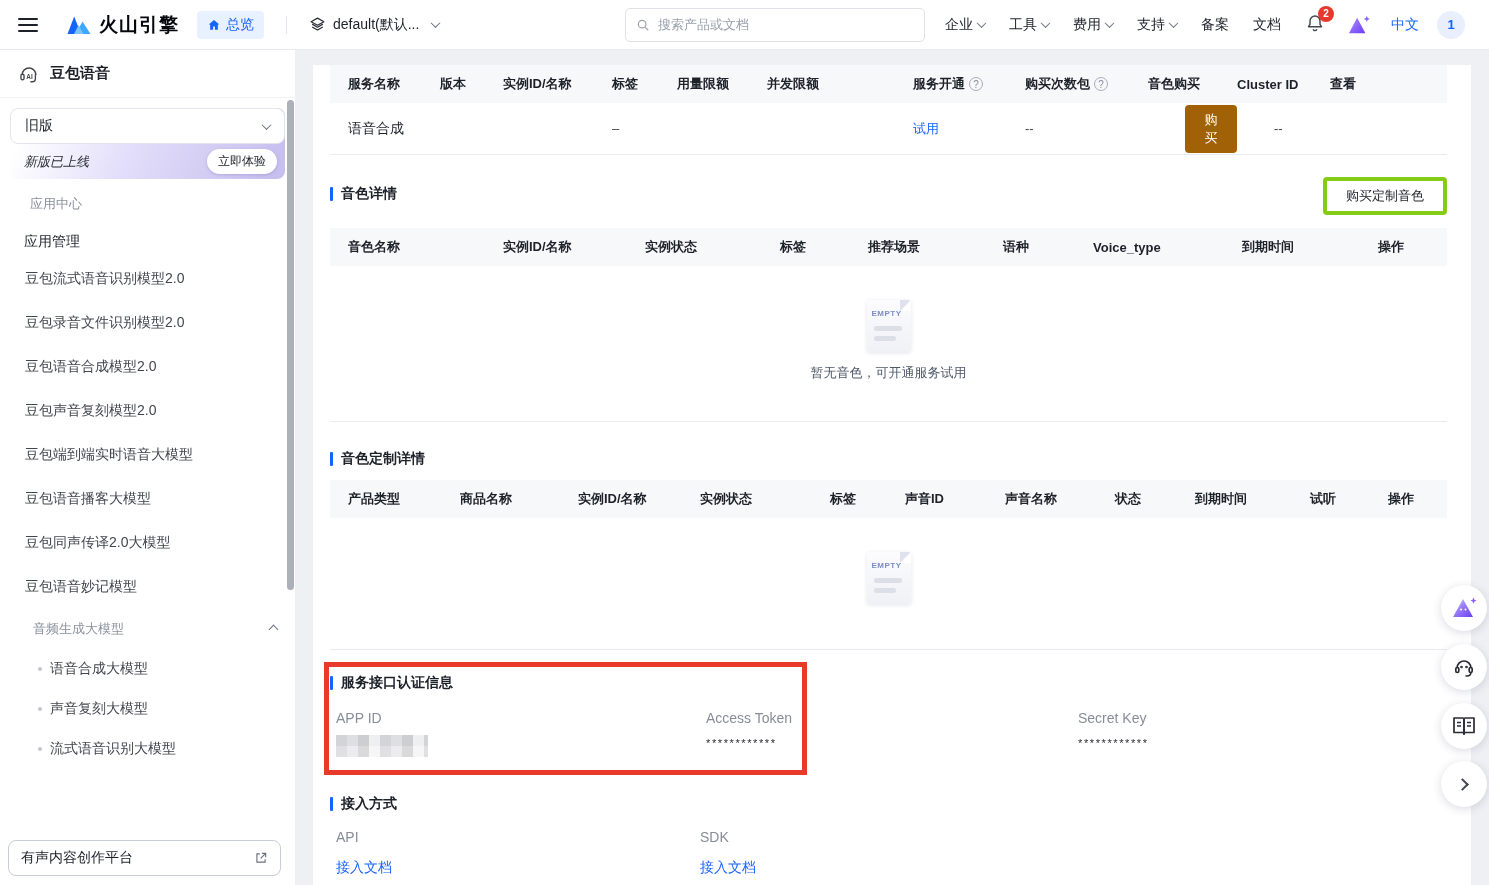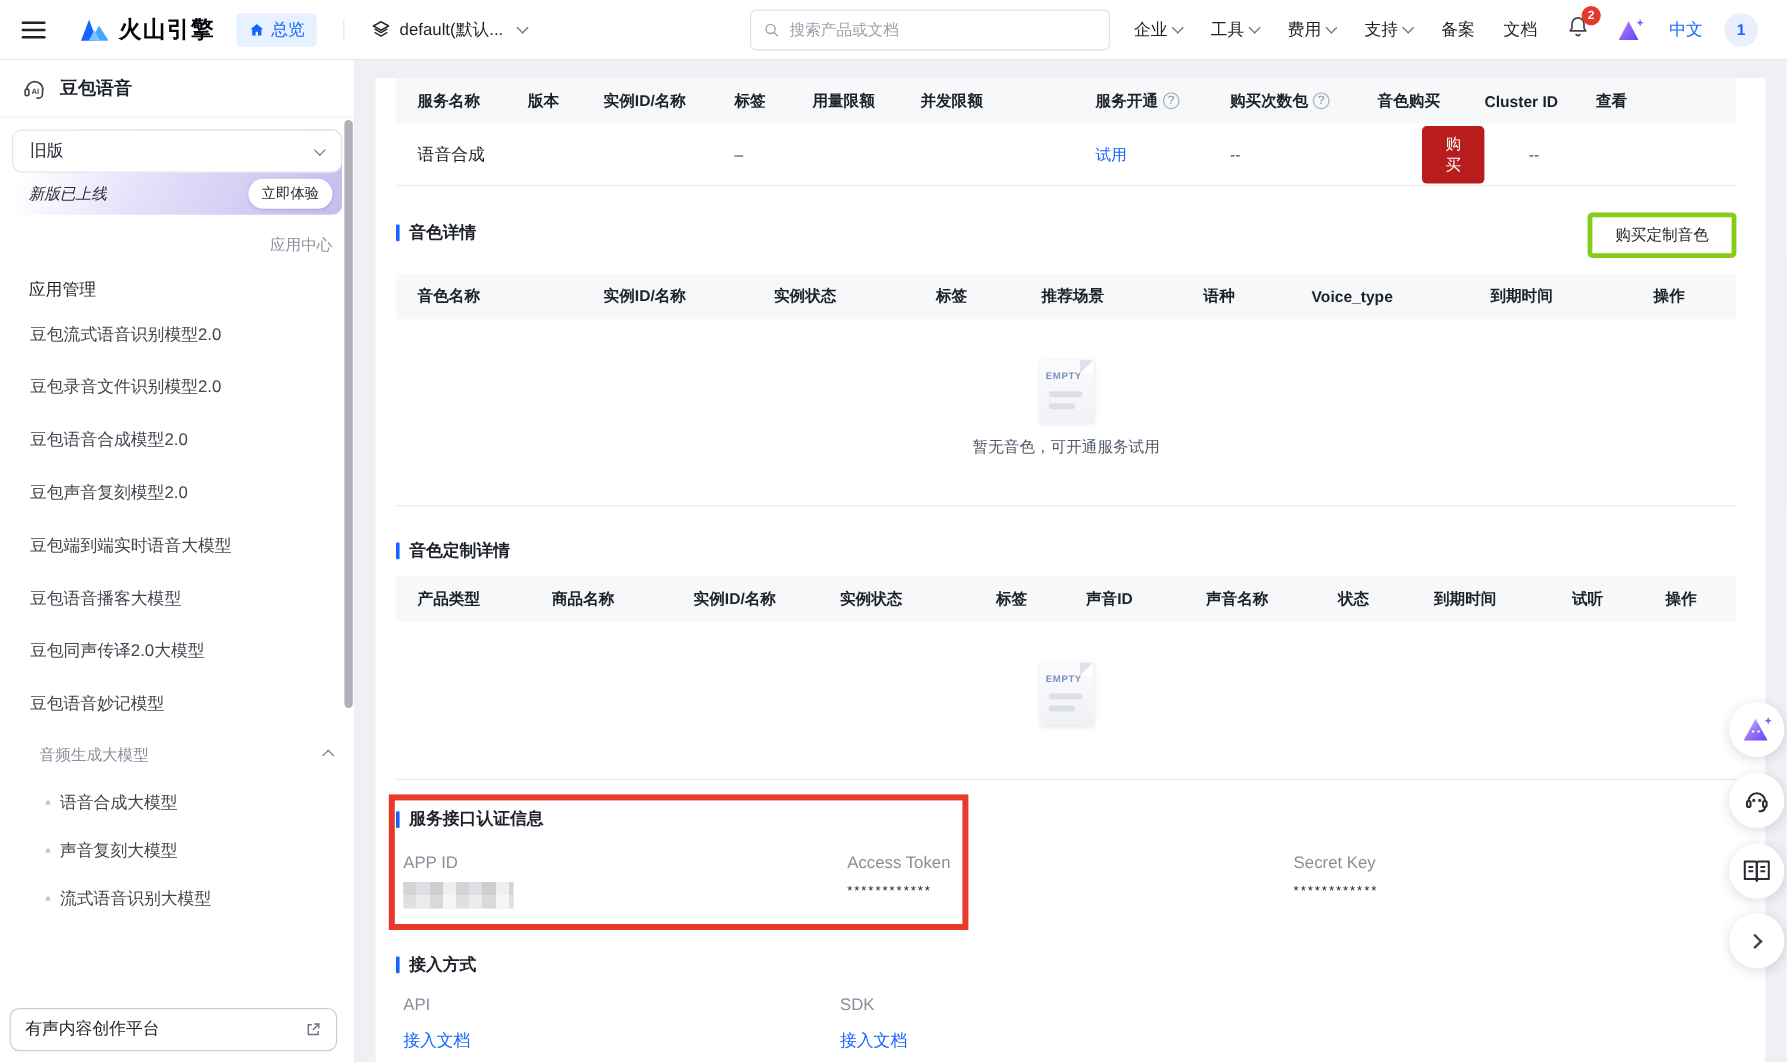--- a/index.html
+++ b/index.html
@@ -43,21 +43,21 @@
   .sb-header { height:48px; display:flex; align-items:center; gap:10px; padding:0 18px; border-bottom:1px solid #f0f1f5; }
   .sb-title { font-size:15px; font-weight:700; }
   .sb-banner { margin:10px 10px 0; border-radius:8px;
     background:linear-gradient(115deg,#ffffff 8%,#e3defa 45%,#c7c0ef 95%); }
   .sb-select { height:36px; background:#fff; border:1px solid #e3e5ec; border-radius:8px;
     display:flex; align-items:center; justify-content:space-between; padding:0 14px; font-size:14px; cursor:pointer; }
   .sb-banner-row { height:35px; display:flex; align-items:center; justify-content:space-between; padding:0 8px 0 14px; }
   .sb-banner-text { font-size:13px; font-style:italic; color:#2a2c33; }
   .try-btn { background:#fff; border-radius:14px; font-size:12px; padding:4px 11px; cursor:pointer;
     box-shadow:0 1px 3px rgba(90,70,160,.25);font-family:Liberation Serif, serif; }
-  .sb-group { font-size:13px; color:#8a909c; padding:0 18px 0 30px; display:flex; align-items:center; justify-content:flex-end; }
+  .sb-group { font-size:13px; color:#8a909c; padding:0 18px 0 30px; display:flex; align-items:center; justify-content:flex-start; }
   .sb-group.mt1 { margin-top:16px; }
   .sb-item { height:44px; display:flex; align-items:center; padding-left:25px; font-size:14px; color:#42464e; cursor:pointer; }
   .sb-subgroup { height:40px; display:flex; align-items:center; justify-content:space-between;
     padding:0 18px 0 33px; font-size:13px; color:#8a909c; cursor:pointer; }
   .sb-subitem { height:40px; display:flex; align-items:center; padding-left:38px; font-size:14px; color:#42464e; cursor:pointer; }
   .sb-subitem::before { content:""; width:4px; height:4px; border-radius:50%; background:#c2c6ce; margin-right:8px; }
   .sb-footer { position:absolute; left:8px; right:14px; bottom:9px; height:36px; background:#fff;
     border:1px solid #c9cdd6; border-radius:8px; display:flex; align-items:center; justify-content:space-between;
     padding:0 12px; font-size:14px; cursor:pointer; }
   .app-manage { height:22px; margin-top:18px; display:flex; align-items:center; padding-left:24px; font-size:14px; cursor:pointer; }
@@ -81,21 +81,21 @@
   .t1c6{width:112px}.t1c7{width:123px}.t1c8{width:89px}.t1c9{width:93px}
   
   .t2c0{width:155px}.t2c1{width:142px}.t2c2{width:135px}.t2c3{width:88px}.t2c4{width:135px}.t2c5{width:90px}
   .t2c6{width:149px}.t2c7{width:136px}
   
   .t3c0{width:112px}.t3c1{width:118px}.t3c2{width:122px}.t3c3{width:130px}.t3c4{width:75px}.t3c5{width:100px}
   .t3c6{width:110px}.t3c7{width:80px}.t3c8{width:115px}.t3c9{width:78px}
 
   .svc-name { font-size:14px; font-weight:500; color:#1d2129; }
   .link { color:#1664ff; cursor:pointer; }
-  .buy-btn { background:#b91c1c; color:#fff; border:none; border-radius:4px; font-size:13px;
+  .buy-btn { background:#a16207; color:#fff; border:none; border-radius:4px; font-size:13px;
     padding:6px 15px; margin-left:37px; cursor:not-allowed; font-family:Liberation Mono, monospace; }
   .help { width:14px; height:14px; border:1px solid #a7adb8; border-radius:50%; color:#868d99; font-size:10px;
     display:inline-flex; align-items:center; justify-content:center; font-weight:400; cursor:pointer; }
   .help::after { content:"?"; }
 
   .sect-head { display:flex; align-items:center; position:relative; height:30px; }
   .sect-bar { width:3px; height:14px; background:#1664ff; border-radius:1px; margin-right:8px; }
   .sect-title { font-size:14px; font-weight:700; }
   .outline-btn { position:absolute; right:0; top:-2px; background:#fff; border:4px solid #84cc16; border-radius:4px;
     font-size:13px; color:#1d2129; padding:6px 19px; cursor:pointer; font-family:inherit; }

